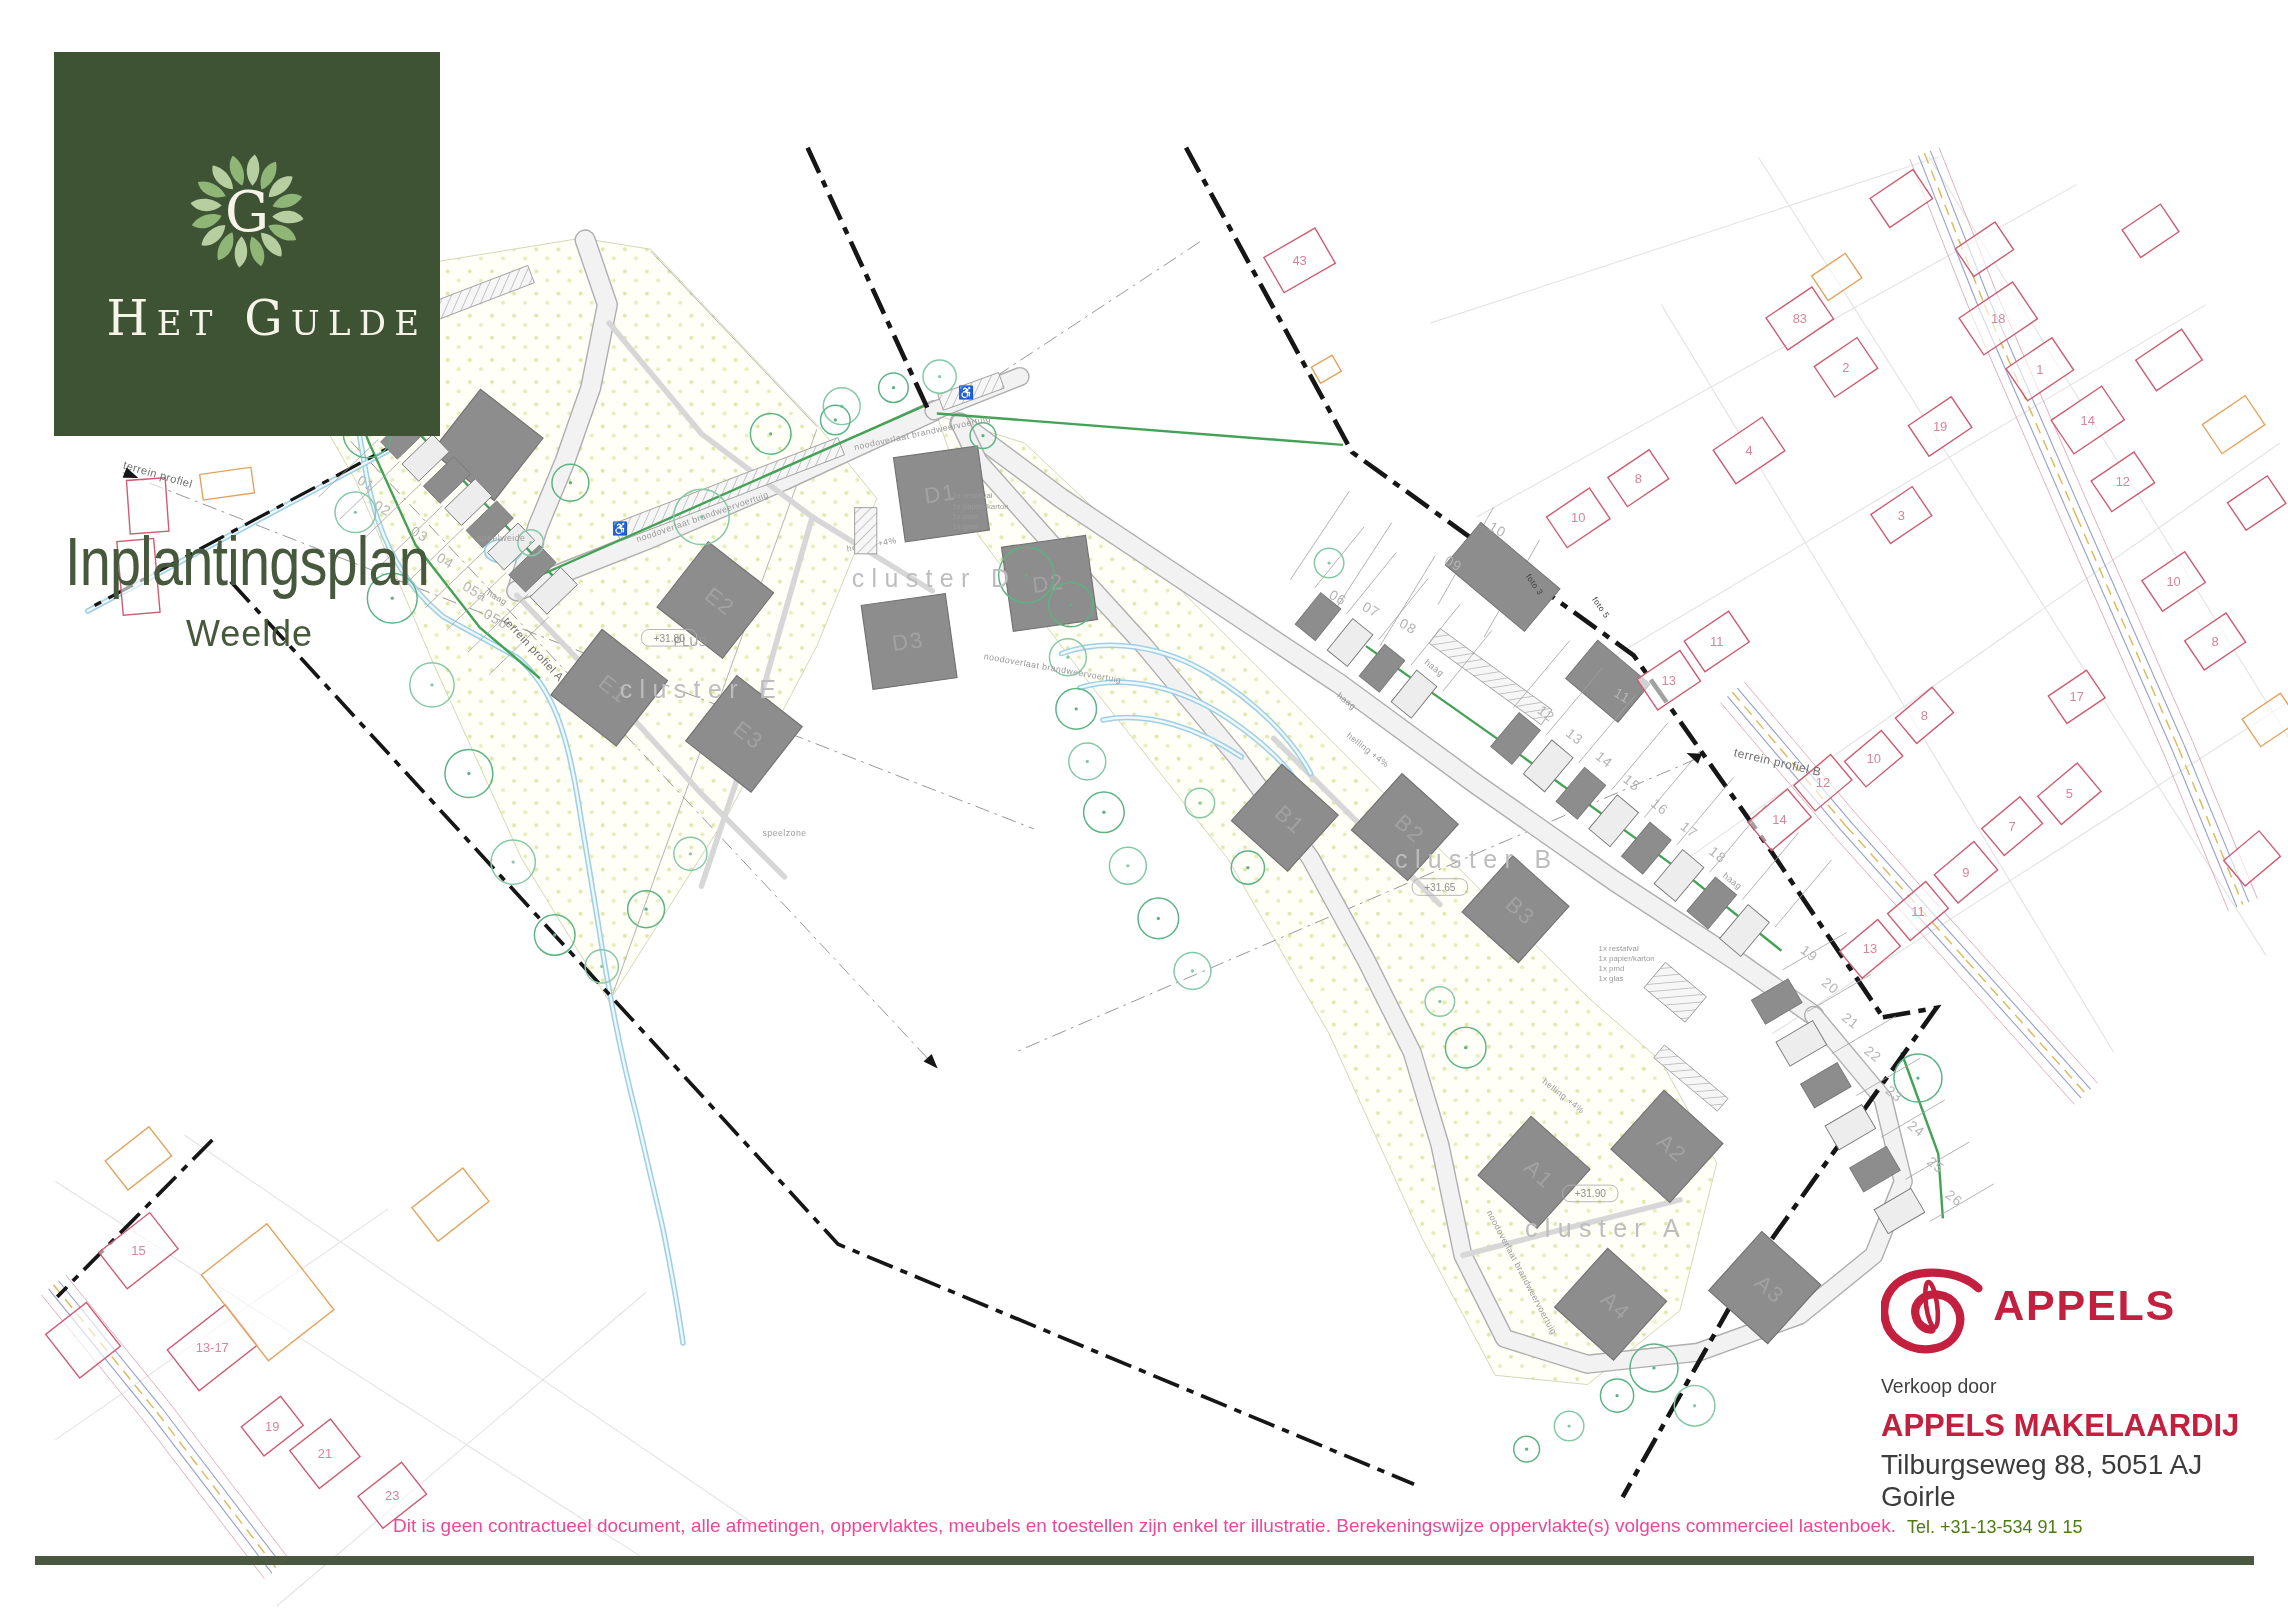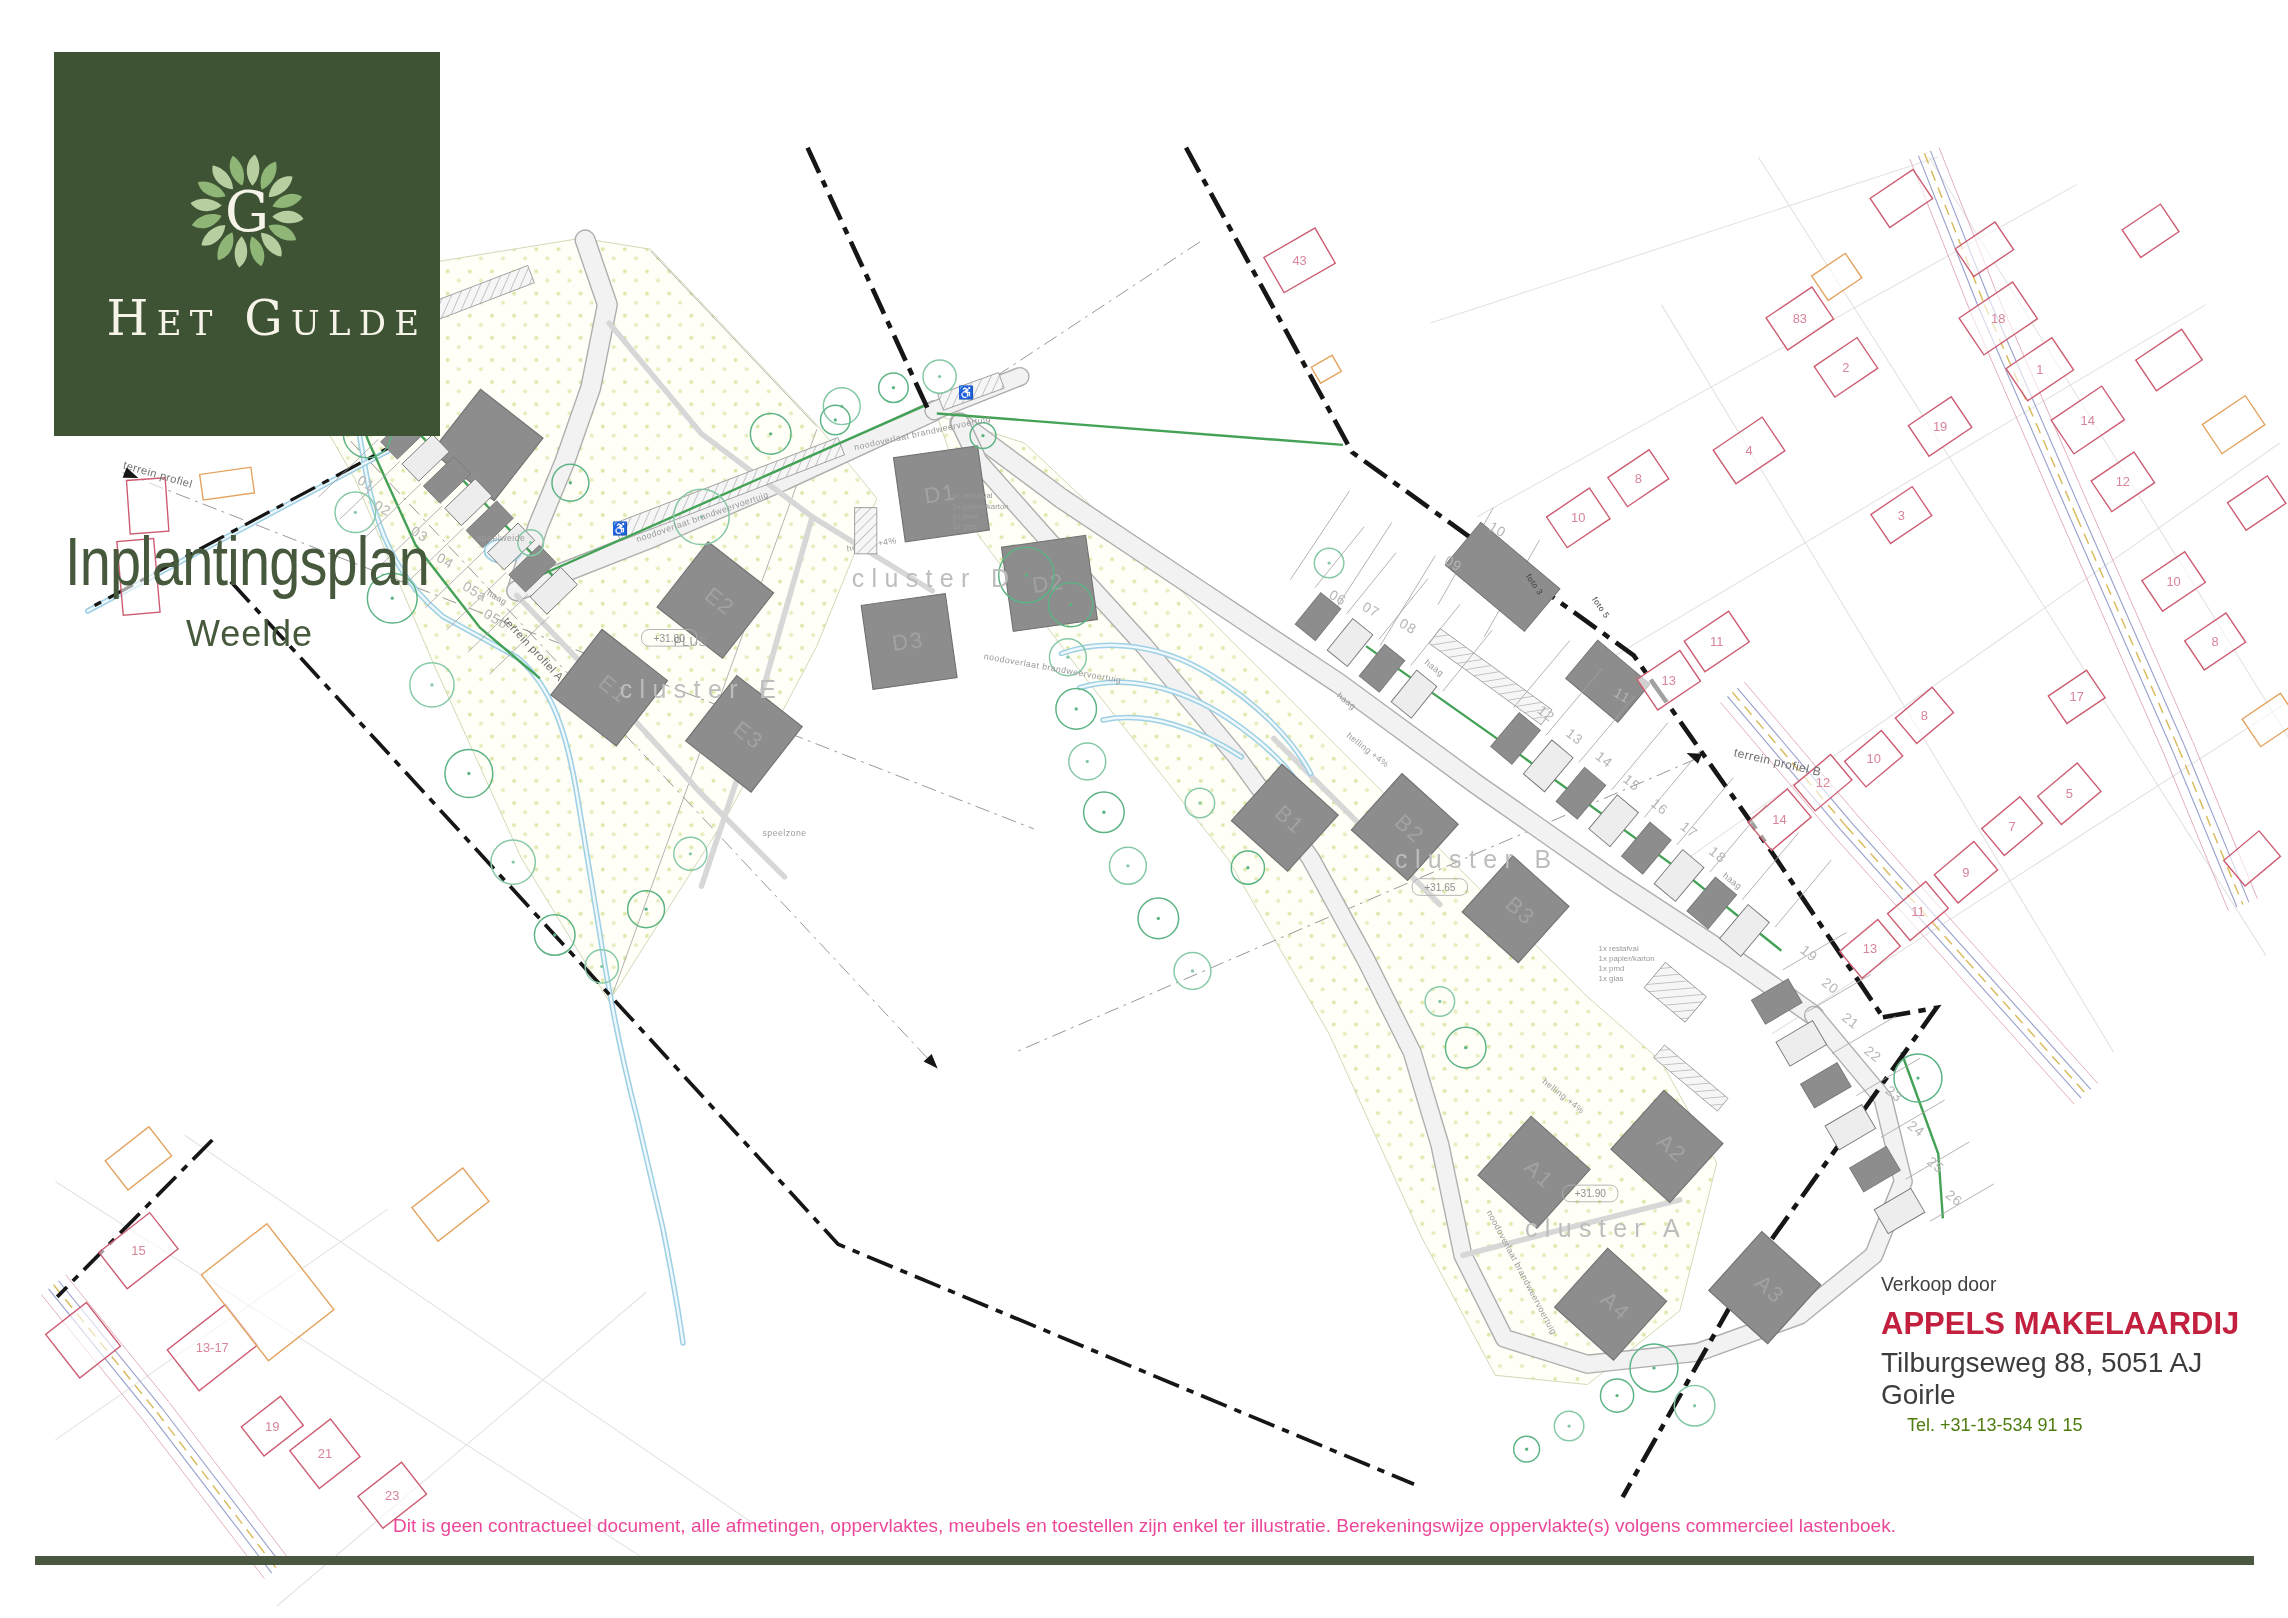--- a/index.html
+++ b/index.html
@@ -495,20 +495,27 @@
   </svg>
   <div class="brand" style="color: rgb(246, 243, 233);">Het Gulde</div>
 </div>
 
 <div class="title-block" style="color: rgb(71, 89, 60);">
   <div class="title-main">Inplantingsplan</div>
   <div class="title-sub">Weelde</div>
 </div>
 
 <div class="broker">
+  <div class="broker-logo-row">
+    <svg width="103" height="96" viewBox="0 0 112 104">
+      <path d="M106,24 C86,5 40,0 17,19 C-3,37 0,68 21,82 C44,97 76,91 84,69 C91,51 80,33 62,31 C46,29 34,41 38,55 C40,63 47,69 55,69" fill="none" stroke="#c2203e" stroke-width="9" stroke-linecap="round"></path>
+      <ellipse cx="55" cy="42" rx="6" ry="25" transform="rotate(-8 55 42)" fill="none" stroke="#c2203e" stroke-width="5"></ellipse>
+    </svg>
+    <div class="broker-wordmark" style="color: rgb(194, 32, 62);">APPELS</div>
+  </div>
   <div class="verkoop">Verkoop door</div>
   <div class="broker-name" style="color: rgb(194, 32, 62);">APPELS MAKELAARDIJ</div>
   <div class="broker-address">Tilburgseweg 88, 5051 AJ Goirle</div>
   <div class="broker-tel">Tel. +31-13-534 91 15</div>
 </div>
 
 <div class="disclaimer">Dit is geen contractueel document, alle afmetingen, oppervlaktes, meubels en toestellen zijn enkel ter illustratie. Berekeningswijze oppervlakte(s) volgens commercieel lastenboek.</div>
 <div class="bottom-bar" style="background: rgb(74, 87, 65);"></div>
 
 

